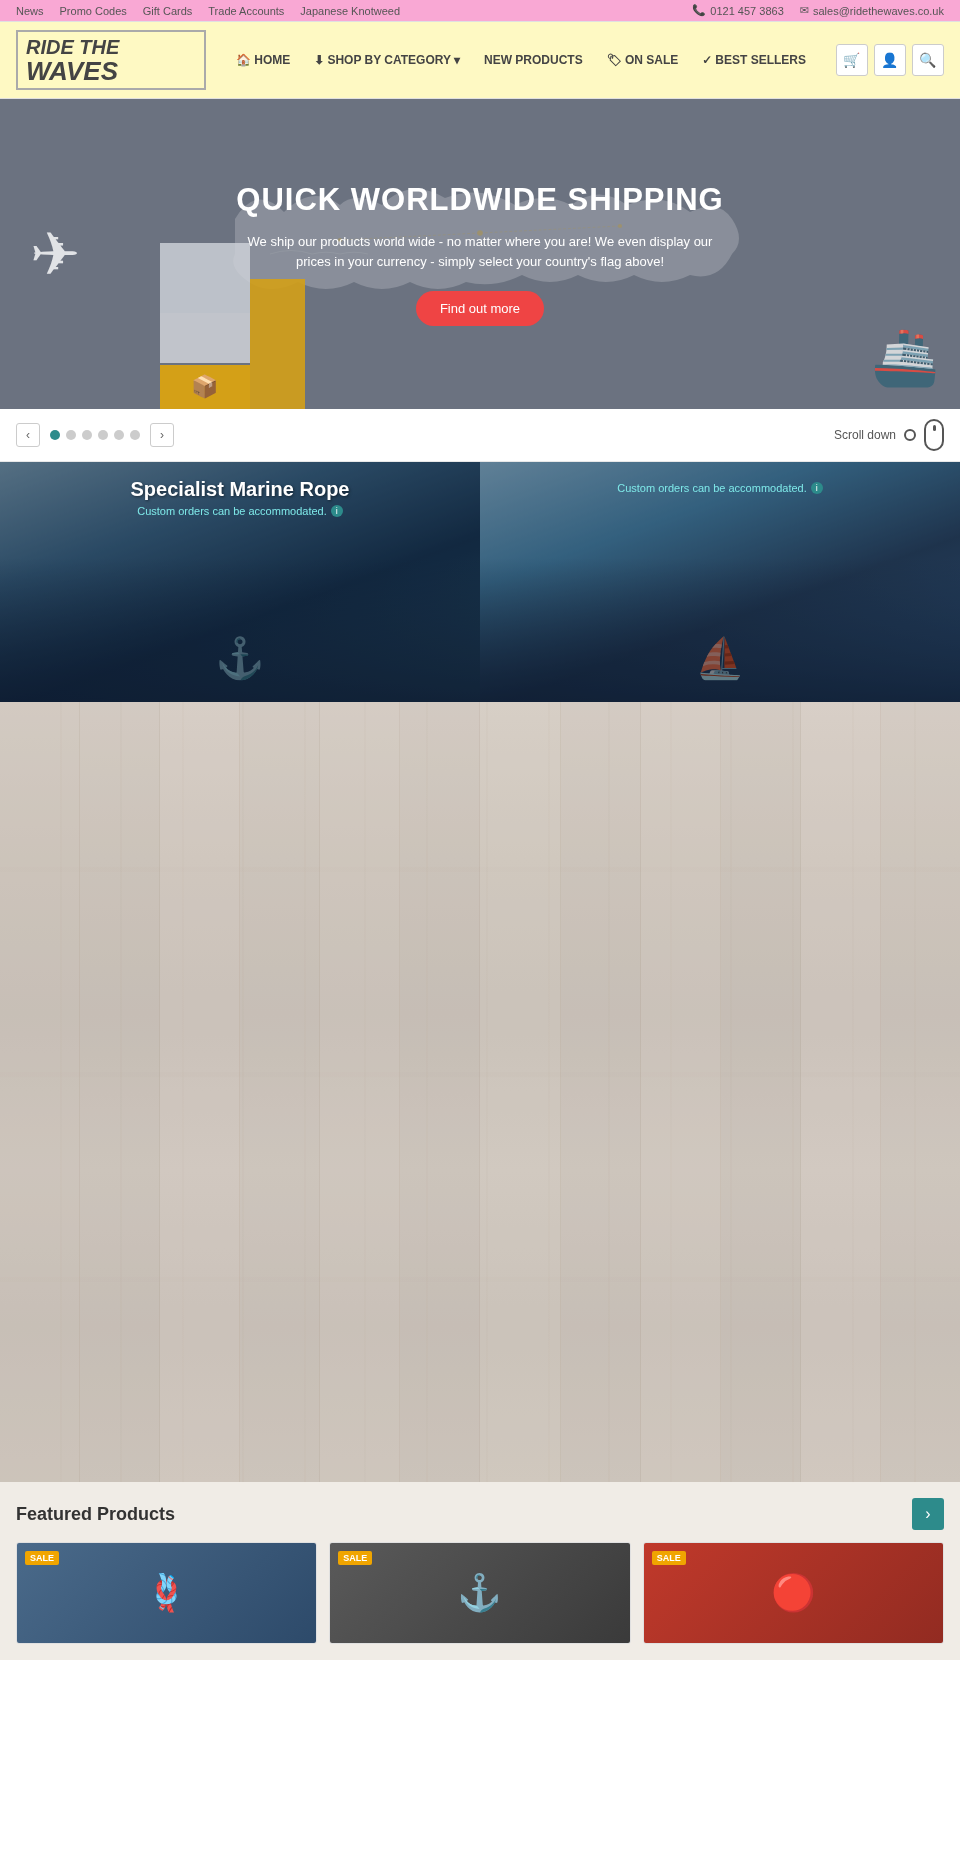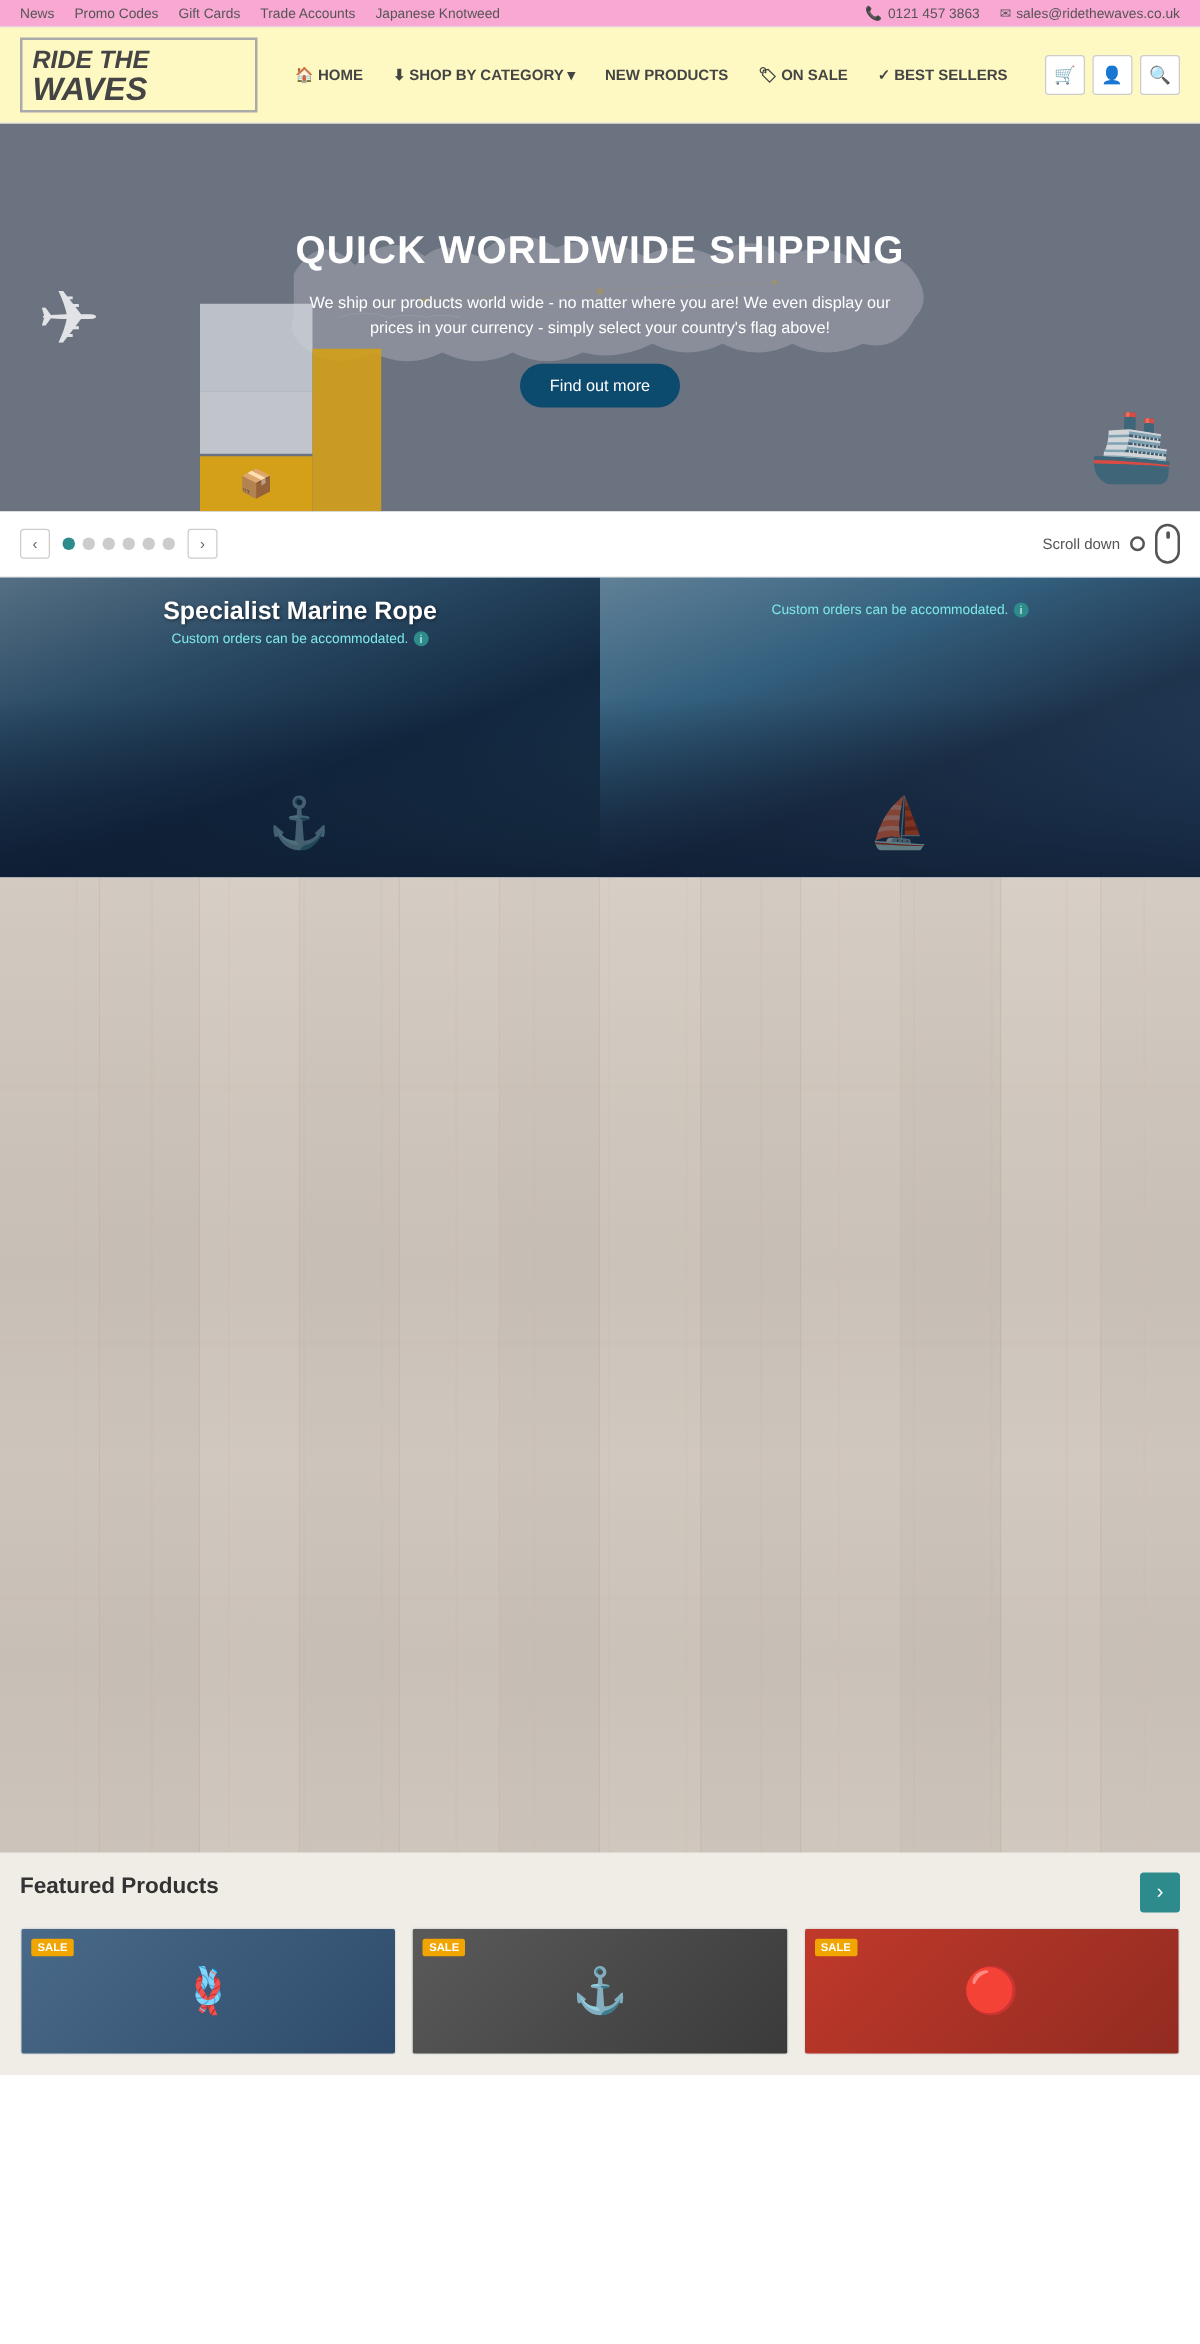--- a/index.html
+++ b/index.html
@@ -128,21 +128,21 @@
       color: #fff;
     }
     .banner-subtitle {
       font-size: 13px;
       color: #ffffff;
       max-width: 500px;
       margin: 0 auto 20px;
       line-height: 1.5;
     }
     .banner-btn {
-      background: #0c4a6e;
+      background: #ef4444;
       color: #fff;
       border: none;
       padding: 10px 24px;
       border-radius: 20px;
       font-size: 13px;
       cursor: pointer;
     }
 
     
     .banner-boxes {
@@ -303,20 +303,21 @@
       position: relative;
     }
 
     
     .featured-section {
       padding: 16px;
       background: #f0ece6;
     }
     .featured-header {
       display: flex;
+      align-items: center;
       justify-content: space-between;
       margin-bottom: 12px;
     }
     .featured-title {
       font-size: 18px;
       font-weight: 700;
       color: #333;
     }
     .featured-nav-btn {
       width: 32px; height: 32px;

